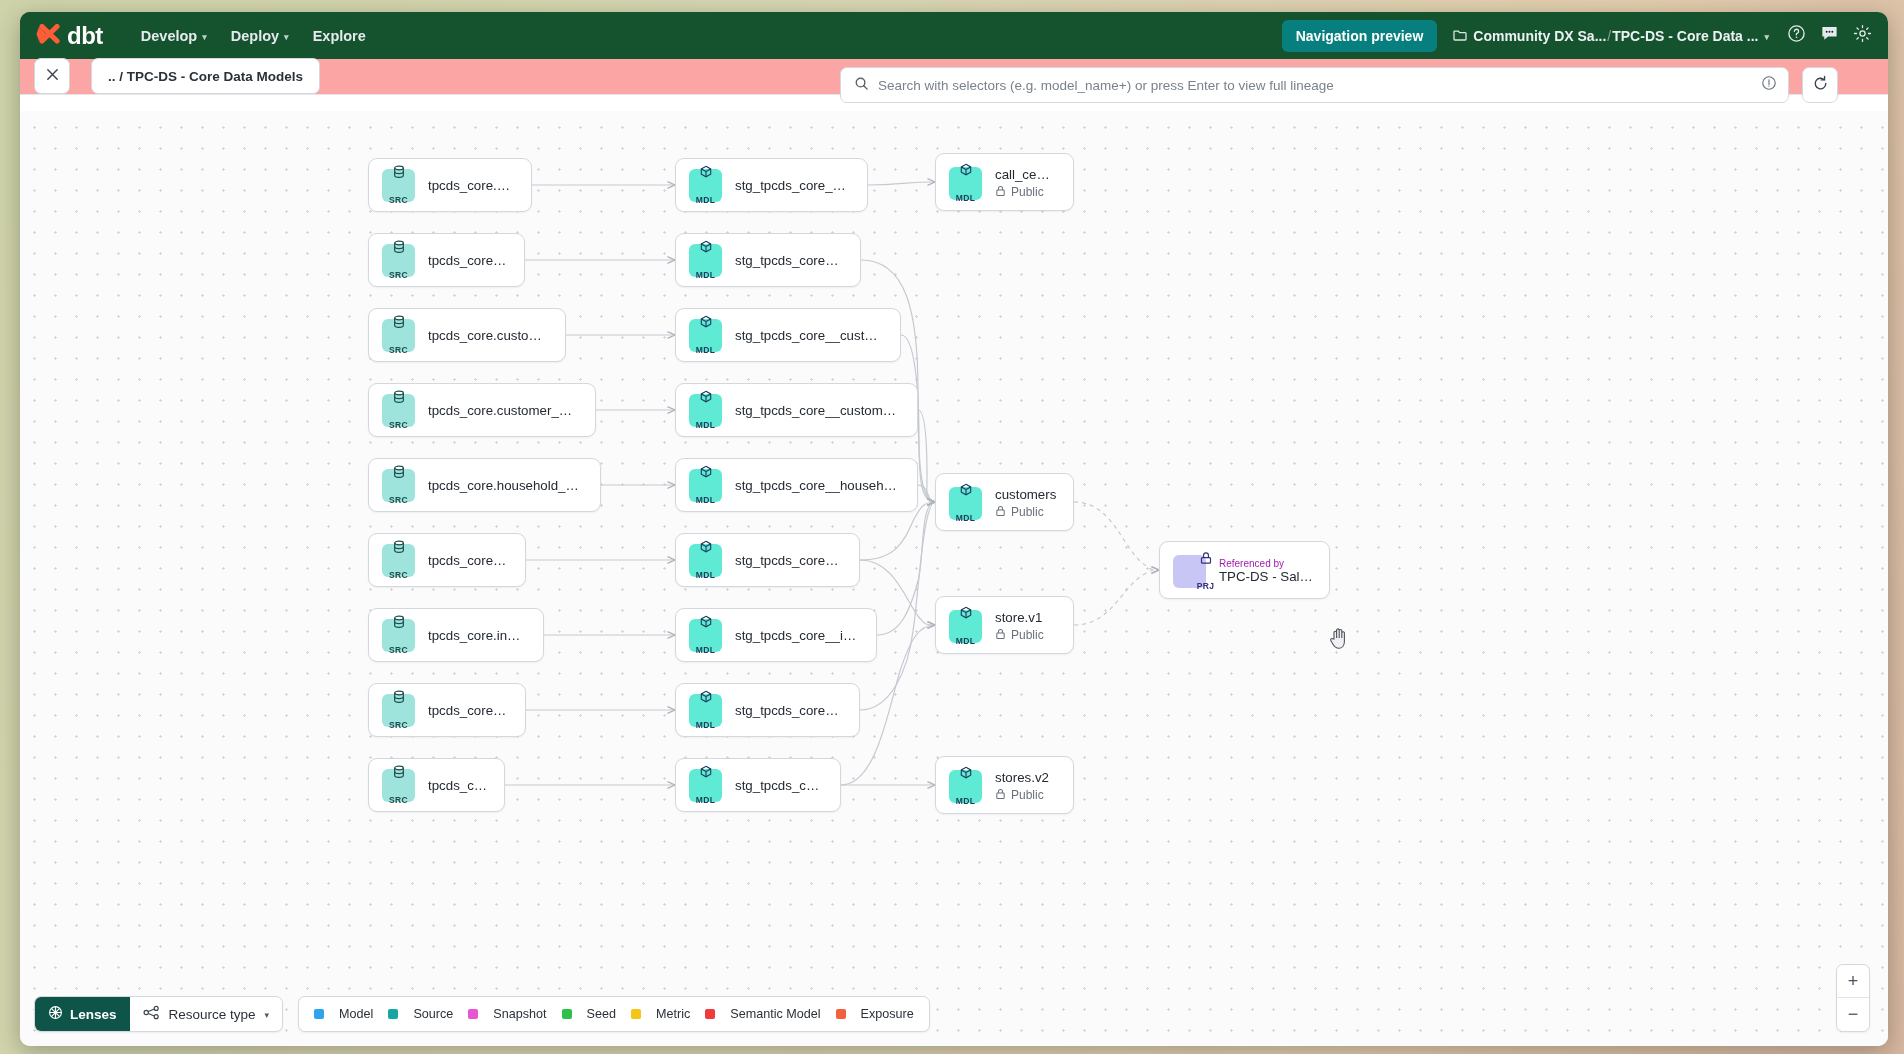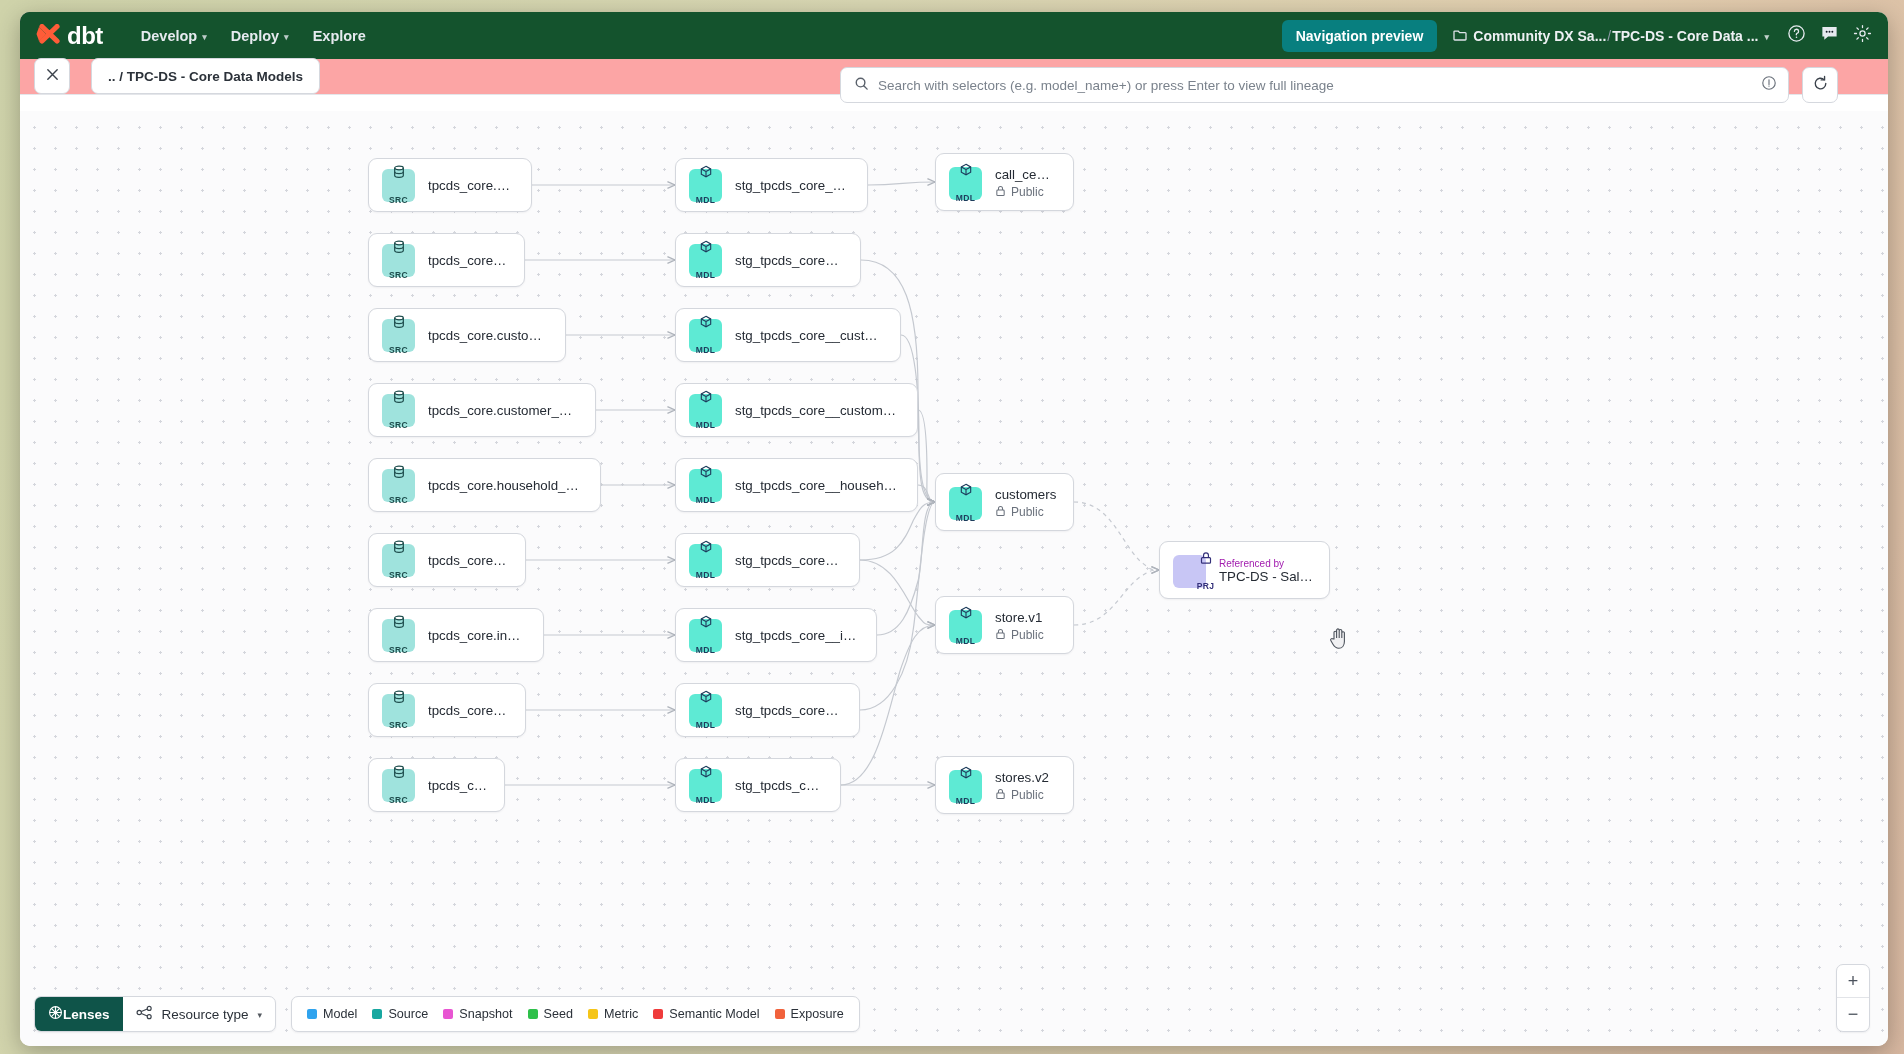--- a/index.html
+++ b/index.html
@@ -180,39 +180,39 @@
   }
   #lenses-group {
     display: flex; align-items: center;
     height: 36px;
     border-radius: 7px; overflow: hidden;
     border: 1px solid #d5d8de;
     background: #fff;
     box-shadow: 0 1px 2px rgba(16,24,40,.06);
   }
   #lenses-btn {
-    display: flex; align-items: center; 
+    display: flex; align-items: center; gap: 7px;
     background: #0f5449; color: #fff;
     height: 100%; padding: 0 13px;
     font-size: 13.5px; font-weight: 600; cursor: pointer;
   }
   #resource-type-btn {
     display: flex; align-items: center; gap: 9px;
     height: 100%; padding: 0 13px;
     font-size: 13.5px; color: #2b3139; cursor: pointer;
   }
   #legend {
     height: 36px;
     display: flex; align-items: center; gap: 15px;
     padding: 0 15px;
     border: 1px solid #d5d8de; border-radius: 7px;
     background: #fff;
     box-shadow: 0 1px 2px rgba(16,24,40,.06);
   }
-  .legend-item { display: flex; align-items: center; gap: 6px; font-size: 12.6px; color: #2b3139; }
+  .legend-item { display: flex; align-items: center; gap: 15px; font-size: 12.6px; color: #2b3139; }
   .legend-swatch { width: 10px; height: 10px; border-radius: 2px; }
 
   
   #zoom-controls {
     position: absolute; right: 18px; bottom: 14px;
     width: 34px;
     border: 1px solid #d5d8de; border-radius: 7px;
     background: #fff; overflow: hidden;
     box-shadow: 0 1px 2px rgba(16,24,40,.06);
     z-index: 8;

